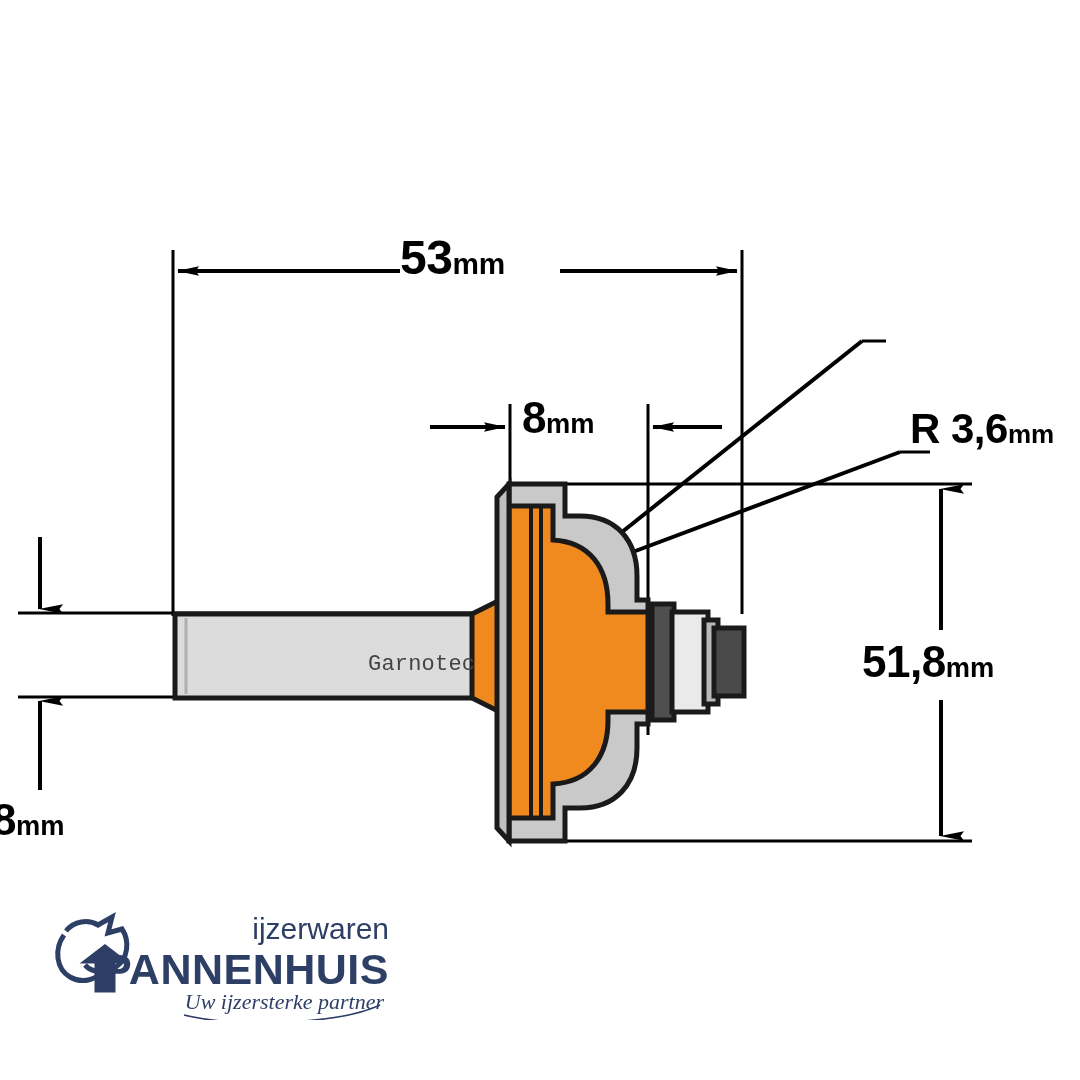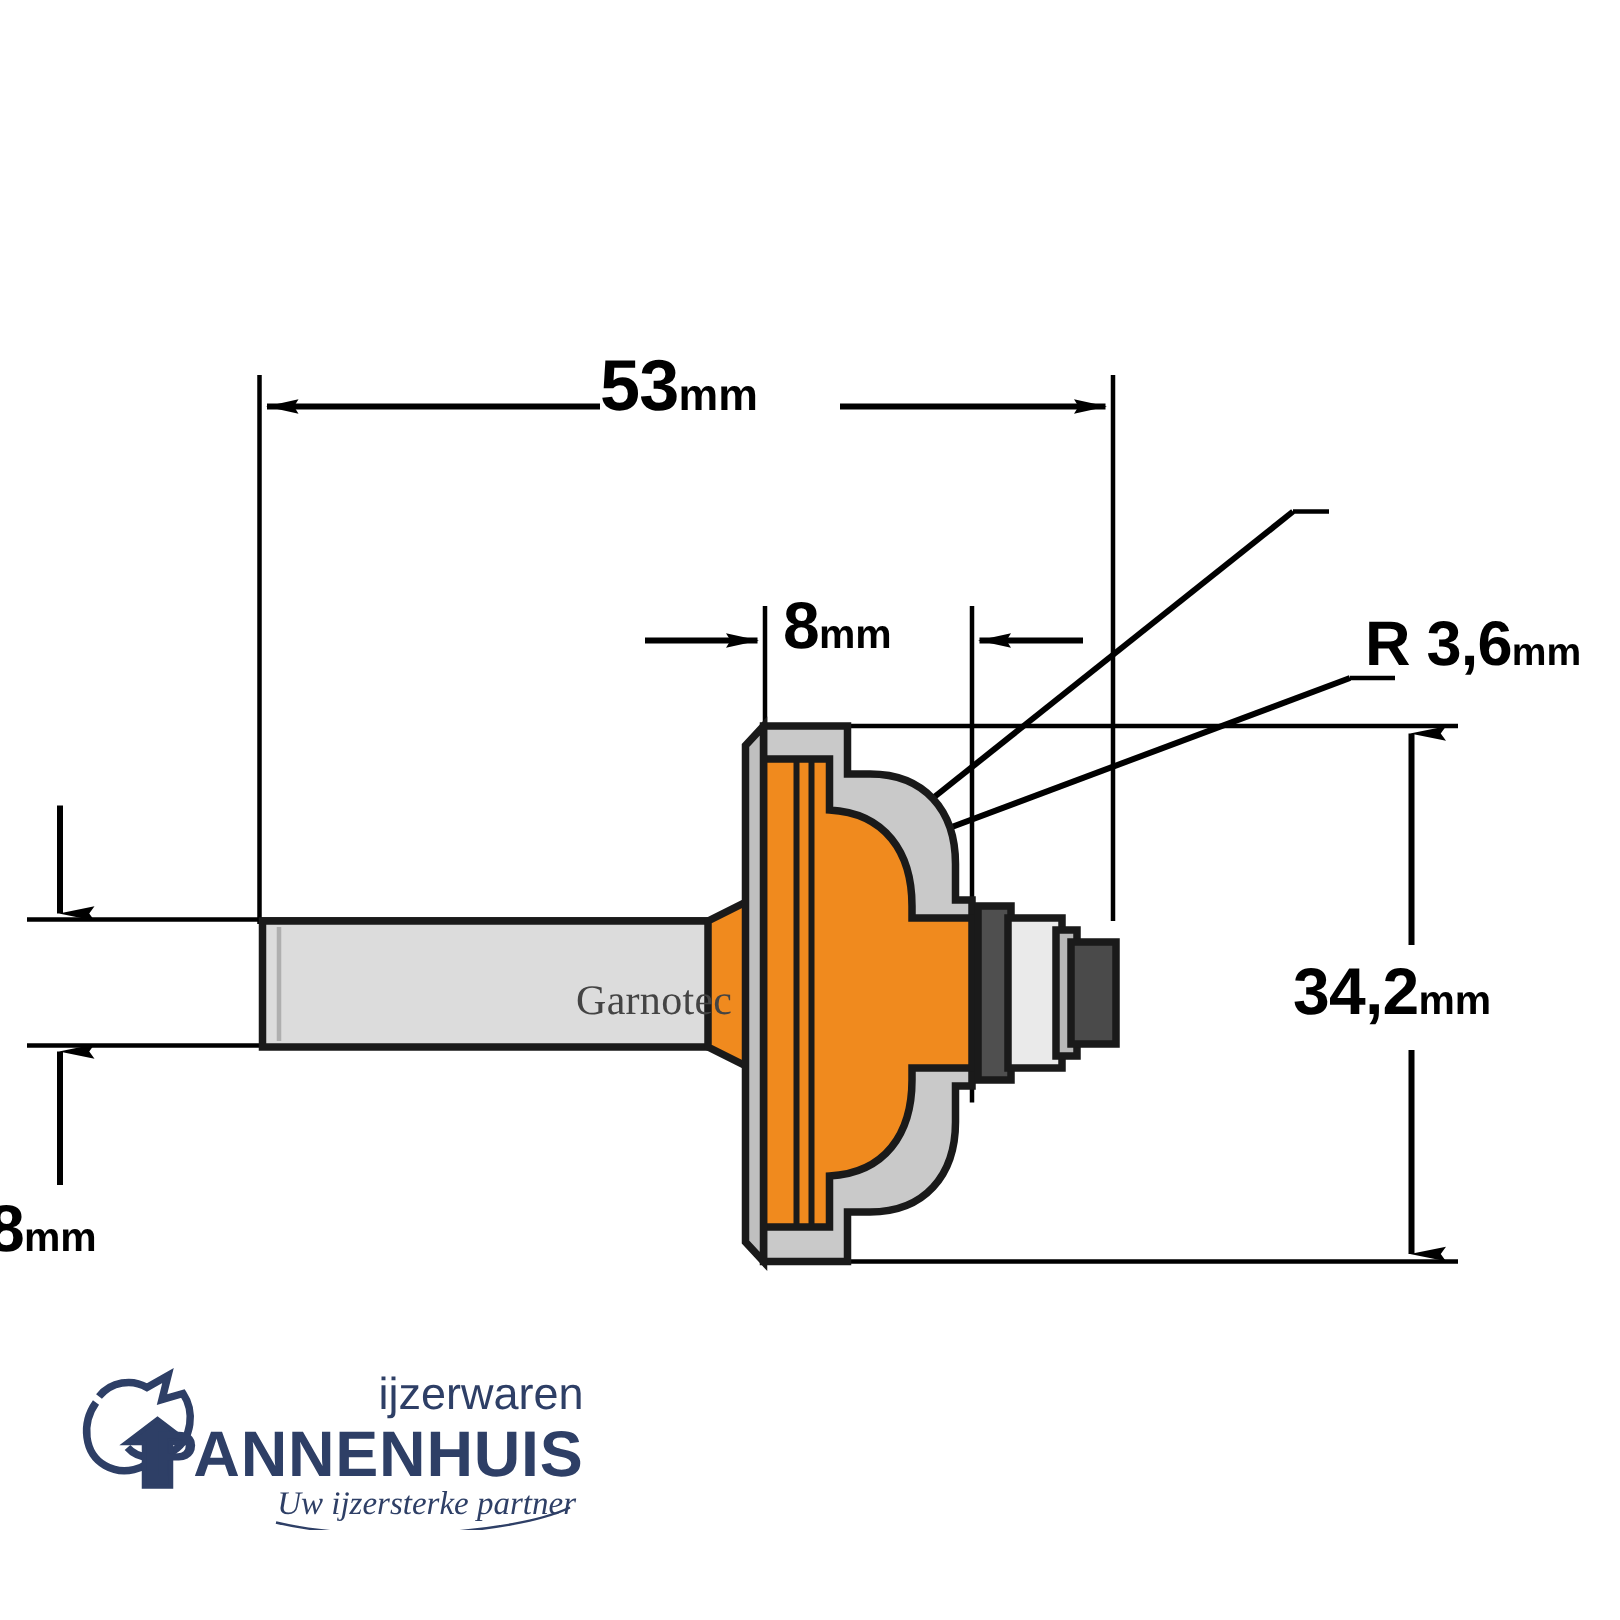--- a/index.html
+++ b/index.html
@@ -44,25 +44,24 @@
   #label-13 { left: 522px; top: 396px; font-size: 44px; }
   #label-r48 { left: 872px; top: 295px; font-size: 42px; }
   #label-r36 { left: 910px; top: 408px; font-size: 42px; }
   #label-342 { left: 862px; top: 640px; font-size: 44px; }
   #label-8  { left: -8px;  top: 798px; font-size: 44px; }
 
   #brand-text {
     position: absolute;
     left: 368px;
     top: 652px;
-    font-size: 28px;
+    font-size: 22px;
     color: #444444;
-    font-family: Liberation Serif, serif;
+    font-family: Liberation Mono, monospace;
     letter-spacing: 0.2px;
-    margin-left: 16px;
   }
 
   #logo {
     position: absolute;
     left: 52px;
     top: 905px;
     width: 340px;
     height: 115px;
   }
 </style>
@@ -196,21 +195,21 @@
         <rect x="714" y="628" width="30" height="68" fill="#4A4A4A" stroke="#1A1A1A" stroke-width="5"></rect>
       </g>
 
     </g>
   </svg>
 
   <div class="dim-label" id="label-53"><span>53</span><span class="unit">mm</span></div>
 
   <div class="dim-label" id="label-13"><span>8</span><span class="unit">mm</span></div>
 
-  <div class="dim-label" id="label-342"><span>34,2</span><span class="unit">mm</span></div>
+  <div class="dim-label" id="label-342"><span>51,8</span><span class="unit">mm</span></div>
 
   <div class="dim-label" id="label-8"><span>8</span><span class="unit">mm</span></div>
 
 
   <div class="dim-label" id="label-r36"><span>R</span>&nbsp;<span>3,6</span><span class="unit">mm</span></div>
 
   <div id="brand-text">Garnotec</div>
 
   <svg id="logo" viewBox="0 0 340 115">
     <g fill="none" stroke="#2E3F66" stroke-width="5">

